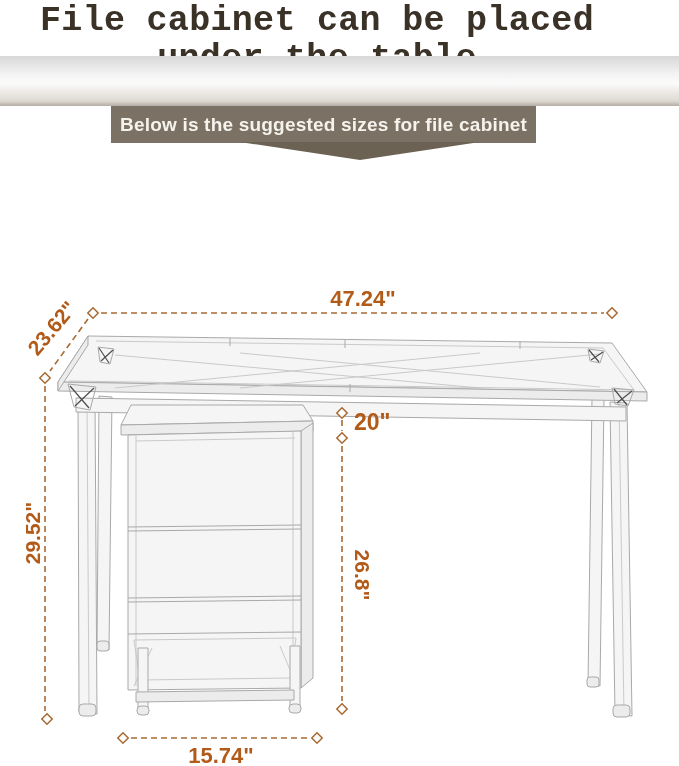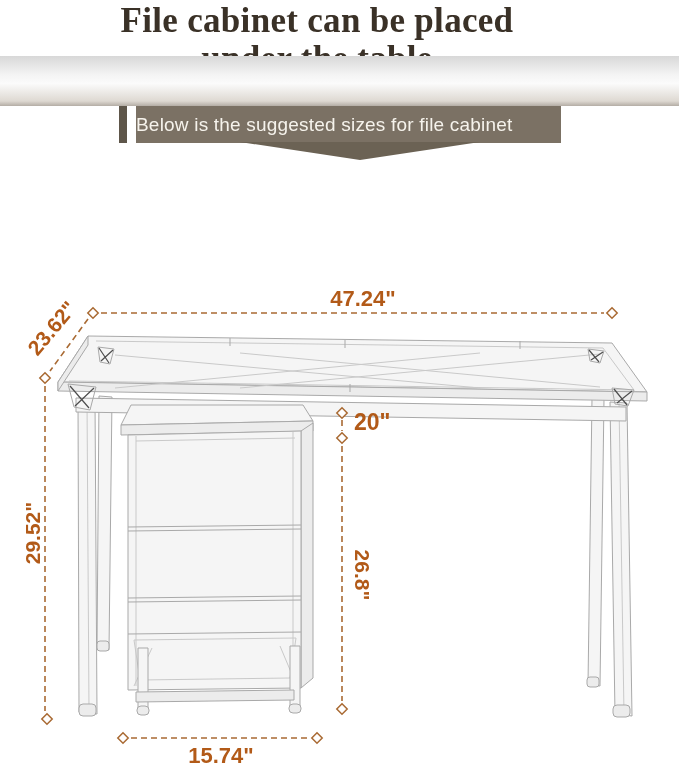--- a/index.html
+++ b/index.html
@@ -1,33 +1,33 @@
 <!DOCTYPE html>
 <html><head>
 <meta charset="utf-8">
 <style>
   html,body{margin:0;padding:0;background:#ffffff;}
   body{width:679px;height:766px;overflow:hidden;font-family:"Liberation Sans",sans-serif;}
   .stage{position:relative;width:679px;height:766px;background:#ffffff;}
 
   .title{
     position:absolute;top:2px;left:0;width:634px;text-align:center;
-    font-family:Liberation Serif, serif;font-weight:bold;
+    font-family:Liberation Mono, monospace;font-weight:bold;
     font-size:35px;line-height:38px;color:#3a3127;letter-spacing:.3px;
   }
 
   .divider-band{
     position:absolute;top:56px;left:0;width:679px;height:50px;
     background:linear-gradient(180deg,#d8d8d8 0%,#f4f4f4 38%,#fbfbfb 55%,#ded9d2 90%,#b4ada5 100%);
   }
 
   .banner{
-    position:absolute;top:106px;left:136px;width:425px;height:37px;
+    position:absolute;top:106px;left:111px;width:425px;height:37px;
     background:#7b7164;color:#f6f3ec;
-    font-size:19px;font-weight:normal;line-height:37px;
+    font-size:19px;font-weight:bold;line-height:37px;text-align:center;
     letter-spacing:.2px;
   }
   .banner-fold{
     position:absolute;top:106px;left:119px;width:8px;height:37px;background:#5e564a;
   }
   .banner-chevron{
     position:absolute;top:142px;left:240px;width:240px;height:18px;
     background:#6b6254;
     clip-path:polygon(0 0,100% 0,50% 100%);
   }

